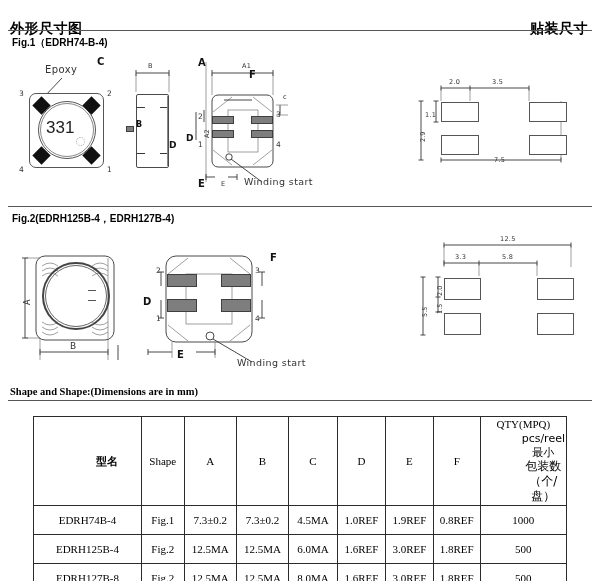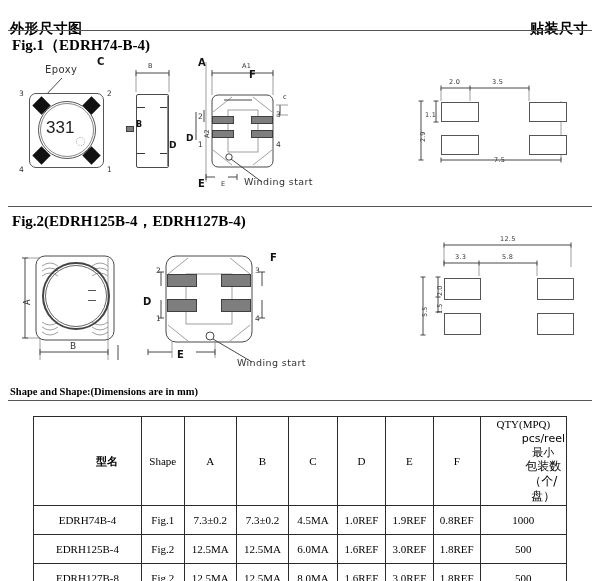--- a/index.html
+++ b/index.html
@@ -17,22 +17,22 @@
   .hdr{position:absolute;left:0;top:0;width:600px;height:34px;margin-top:16px;}
   .hdr-left{position:absolute;left:10px;top:4px;font-size:14px;font-weight:bold;
             font-family:"DejaVu Sans", sans-serif;letter-spacing:.5px;}
   .hdr-right{position:absolute;right:12px;top:4px;font-size:14px;font-weight:bold;
              font-family:"DejaVu Sans", sans-serif;letter-spacing:.5px;}
   .rule{position:absolute;left:8px;width:584px;height:0;border-top:1.6px solid #555;}
   #rule-top{top:30px;}
   #rule-mid{top:206px;}
   #rule-sz{top:400px;border-top:1.4px solid #555;}
 
-  .figlabel{position:absolute;font-size:15px;font-weight:bold;
-            font-family:Liberation Serif, serif;}
+  .figlabel{position:absolute;font-size:10px;font-weight:bold;
+            font-family:Liberation Sans, sans-serif;}
   #fig1-label{left:12px;top:36px;}
   #fig2-label{left:12px;top:212px;}
 
   .sectitle{position:absolute;left:10px;top:386px;font-size:10.5px;font-weight:bold;
             font-family:"Liberation Serif", serif;}
 
   
   .ln{position:absolute;background:#3a3a3a;}
   .hl{height:1px;}
   .vl{width:1px;}

